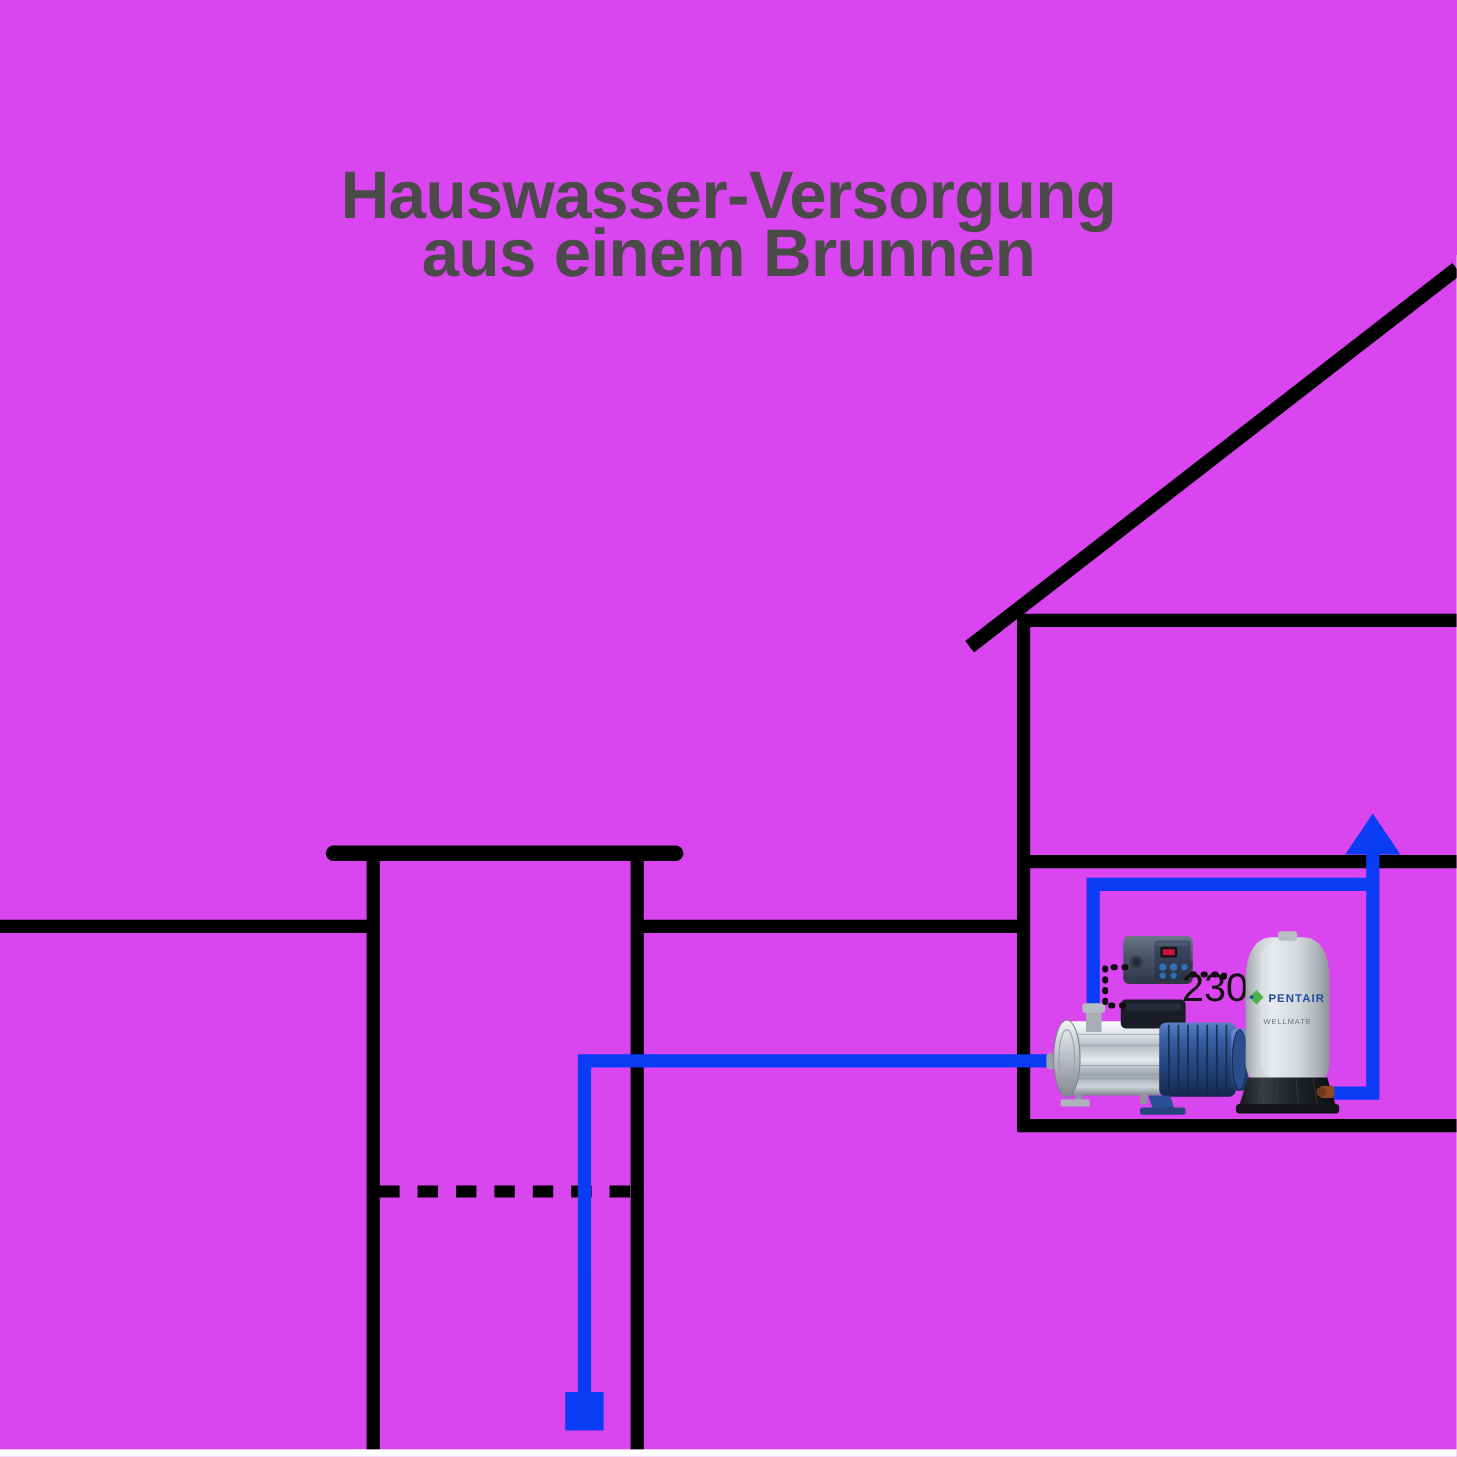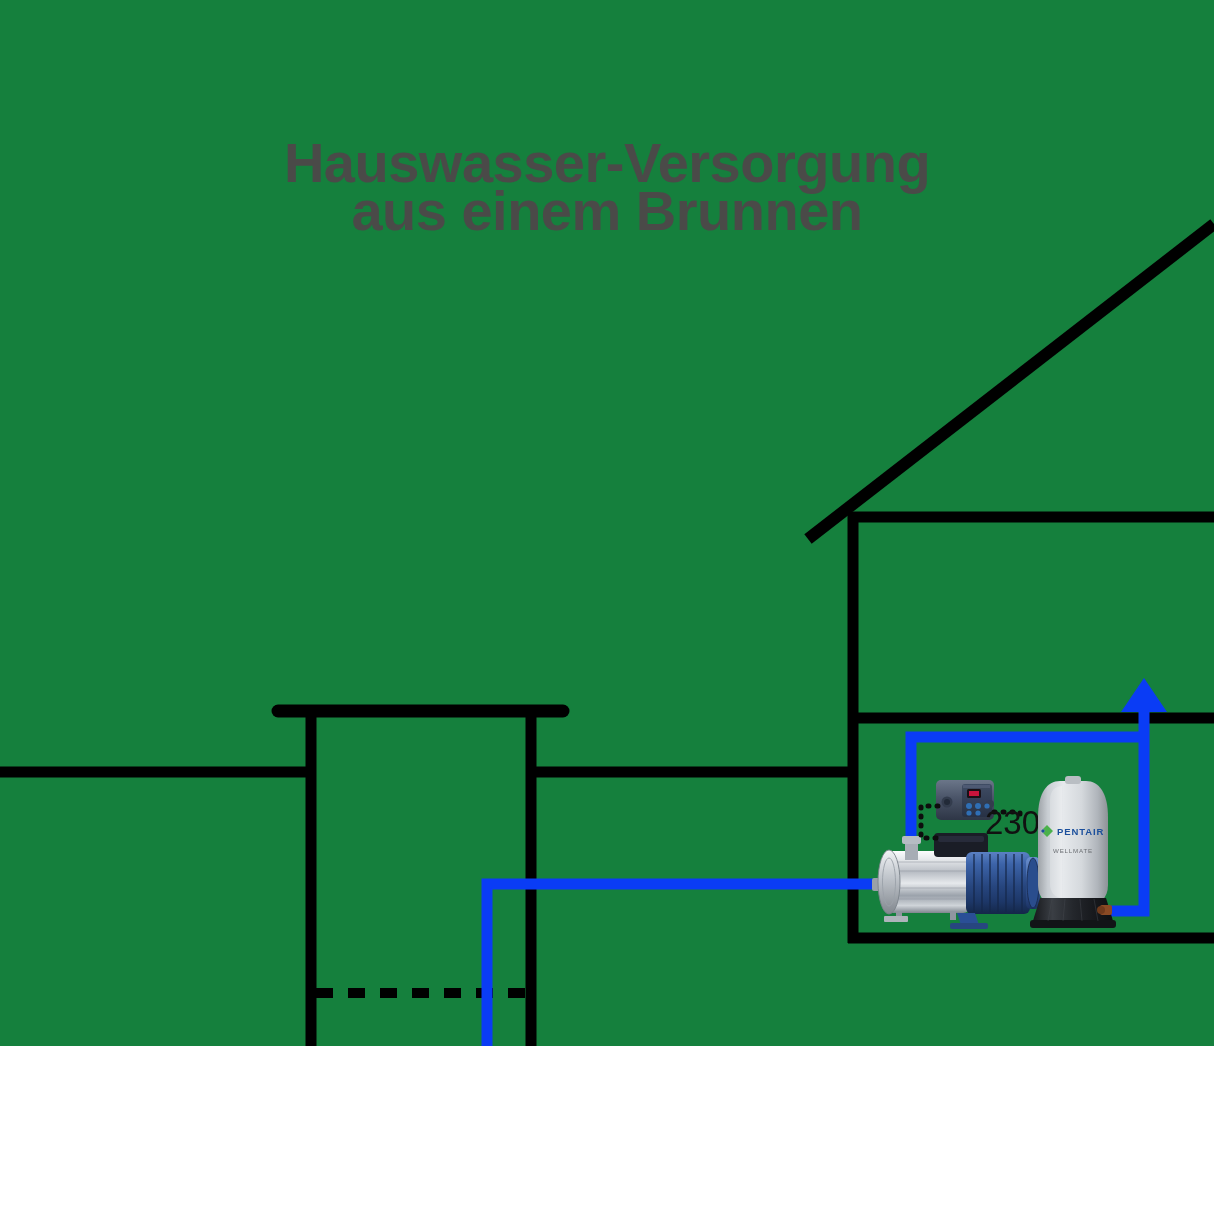--- a/index.html
+++ b/index.html
@@ -6,22 +6,22 @@
     margin: 0;
     padding: 0;
     background: #ffffff;
   }
   body {
     font-family: "Liberation Sans", sans-serif;
   }
   #stage {
     position: relative;
     width: 1214px;
-    height: 1046px;
-    background: #15803d;
+    height: 1208px;
+    background: #d946ef;
     overflow: hidden;
     text-decoration: underline;
   }
   #stage svg {
     position: absolute;
     left: 0;
     top: 0;
     width: 1214px;
     height: 1214px;
   }

